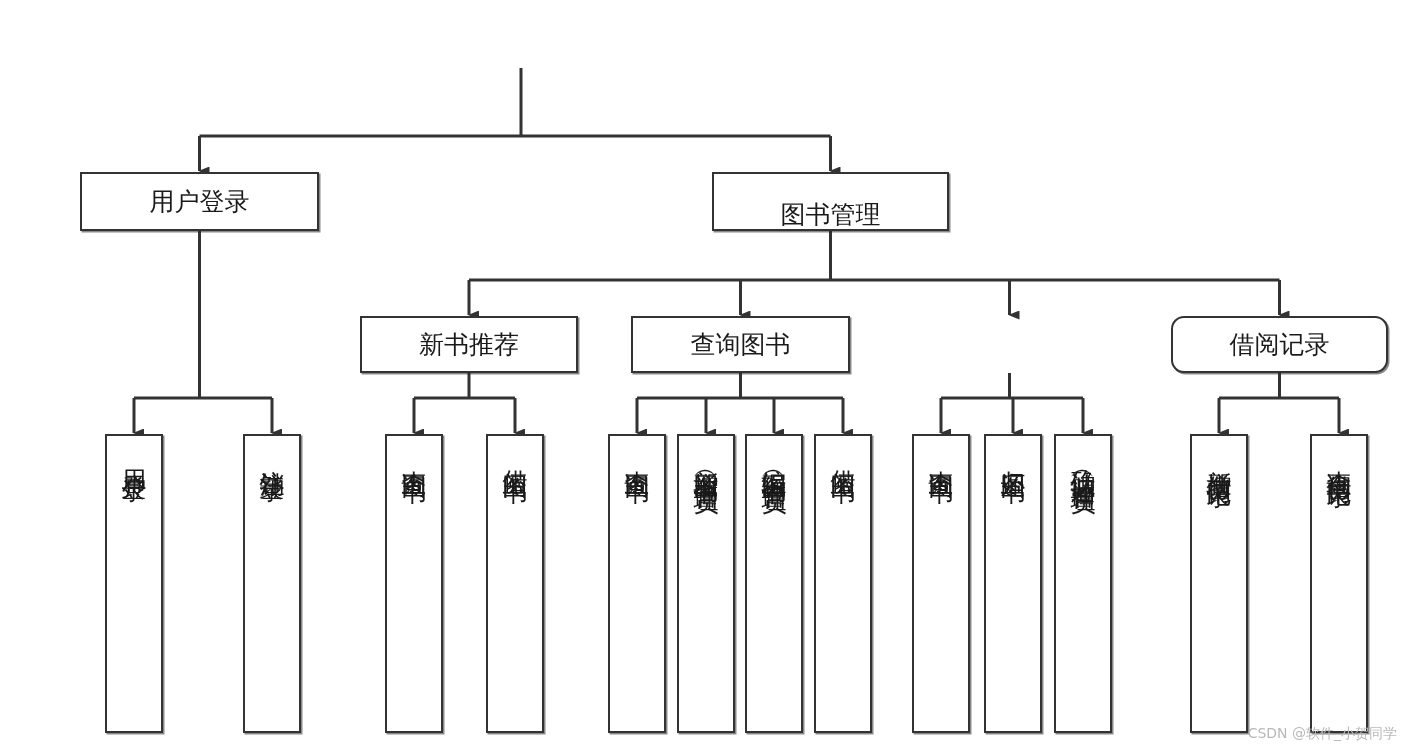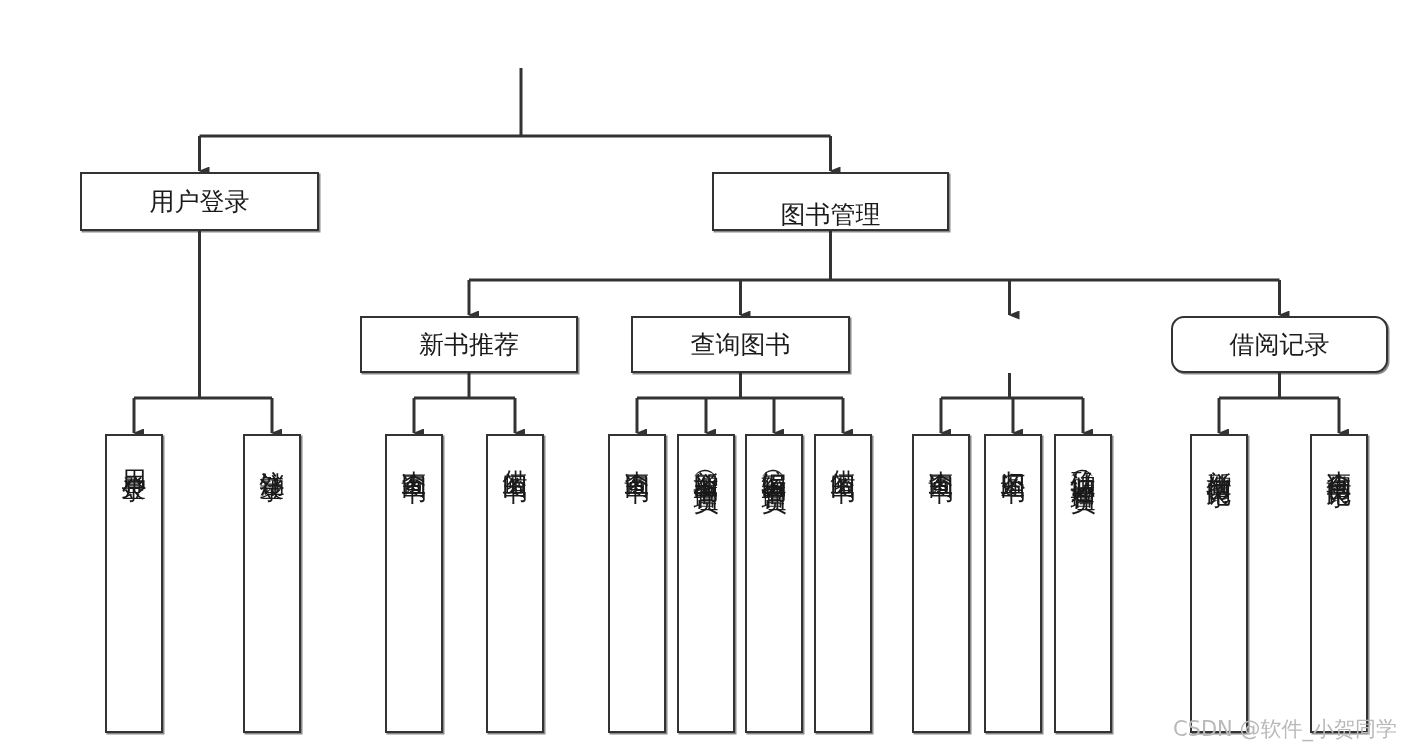--- a/index.html
+++ b/index.html
@@ -56,21 +56,21 @@
     writing-mode: vertical-rl;
     text-orientation: upright;
     font-size: 25px;
     letter-spacing: 3px;
     line-height: 1;
   }
   .watermark {
     position: absolute;
     right: 8px;
     bottom: 4px;
-    font-size: 21px;
+    font-size: 14px;
     color: #b9b9b9;
     z-index: 9;
     white-space: nowrap;
     font-family: "DejaVu Sans", "Liberation Sans", sans-serif;
   }
 </style>
 </head>
 <body>
 
 <div id="canvas">

